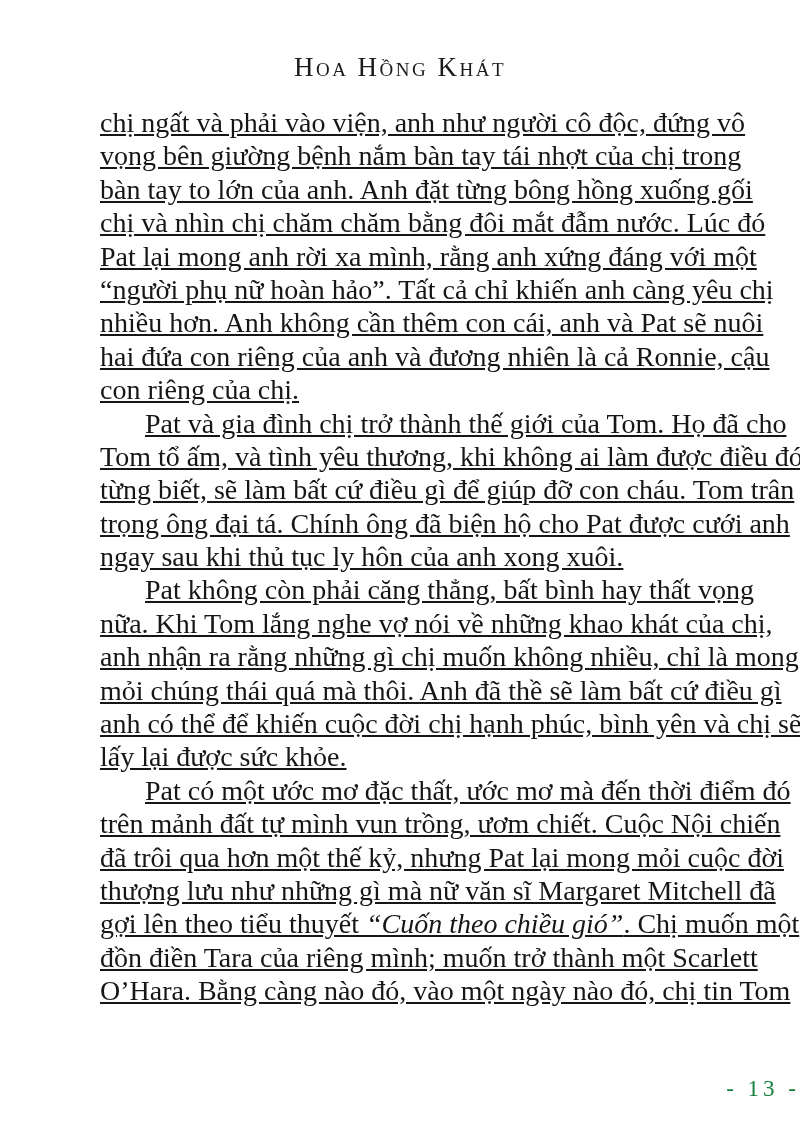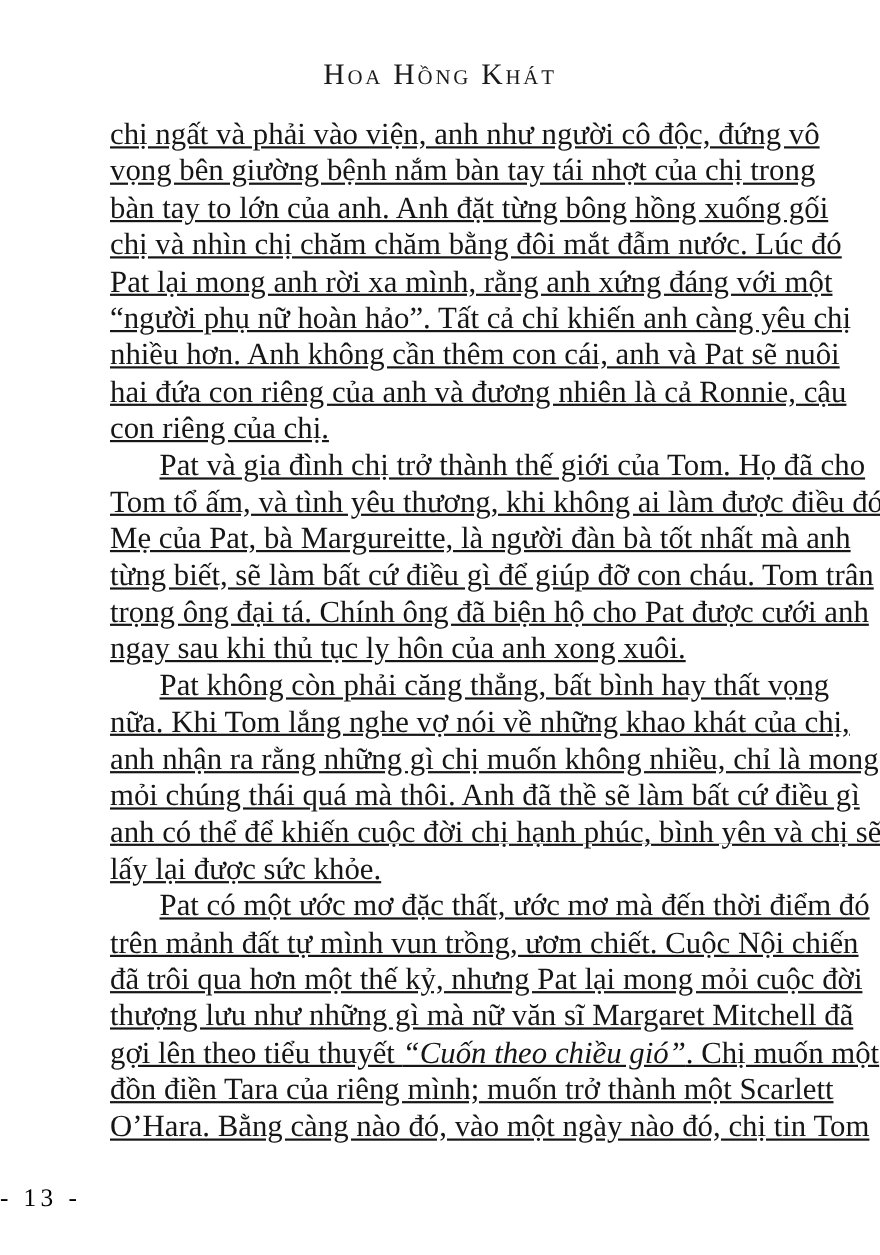--- a/index.html
+++ b/index.html
@@ -53,24 +53,24 @@
     text-indent: 45px;
   }
   .italic {
     font-style: italic;
   }
   .footer {
     position: absolute;
     top: 1076px;
     left: 0;
     width: 100%;
-    text-align: left;
+    text-align: right;
     font-size: 23px;
     letter-spacing: 4px;
-    color: #000000;
+    color: #15803d;
   }
 </style>
 </head>
 <body>
 
 <div class="page">
   <div class="header">Hoa Hồng Khát</div>
 
   <div class="body">
       <div class="para">
@@ -80,21 +80,20 @@
         <div class="line"><span>chị và nhìn chị chăm chăm bằng đôi mắt đẫm nước. Lúc đó</span></div>
         <div class="line"><span>Pat lại mong anh rời xa mình, rằng anh xứng đáng với một</span></div>
         <div class="line"><span>“người phụ nữ hoàn hảo”. Tất cả chỉ khiến anh càng yêu chị</span></div>
         <div class="line"><span>nhiều hơn. Anh không cần thêm con cái, anh và Pat sẽ nuôi</span></div>
         <div class="line"><span>hai đứa con riêng của anh và đương nhiên là cả Ronnie, cậu</span></div>
         <div class="line line-left"><span>con riêng của chị.</span></div>
       </div>
       <div class="para indent">
         <div class="line"><span>Pat và gia đình chị trở thành thế giới của Tom. Họ đã cho</span></div>
         <div class="line"><span>Tom tổ ấm, và tình yêu thương, khi không ai làm được điều đó.</span></div>
-        <div class="line"><span>Mẹ của Pat, bà Margureitte, là người đàn bà tốt nhất mà anh</span></div>
         <div class="line"><span>từng biết, sẽ làm bất cứ điều gì để giúp đỡ con cháu. Tom trân</span></div>
         <div class="line"><span>trọng ông đại tá. Chính ông đã biện hộ cho Pat được cưới anh</span></div>
         <div class="line line-left"><span>ngay sau khi thủ tục ly hôn của anh xong xuôi.</span></div>
       </div>
       <div class="para indent">
         <div class="line"><span>Pat không còn phải căng thẳng, bất bình hay thất vọng</span></div>
         <div class="line"><span>nữa. Khi Tom lắng nghe vợ nói về những khao khát của chị,</span></div>
         <div class="line"><span>anh nhận ra rằng những gì chị muốn không nhiều, chỉ là mong</span></div>
         <div class="line"><span>mỏi chúng thái quá mà thôi. Anh đã thề sẽ làm bất cứ điều gì</span></div>
         <div class="line"><span>anh có thể để khiến cuộc đời chị hạnh phúc, bình yên và chị sẽ</span></div>

